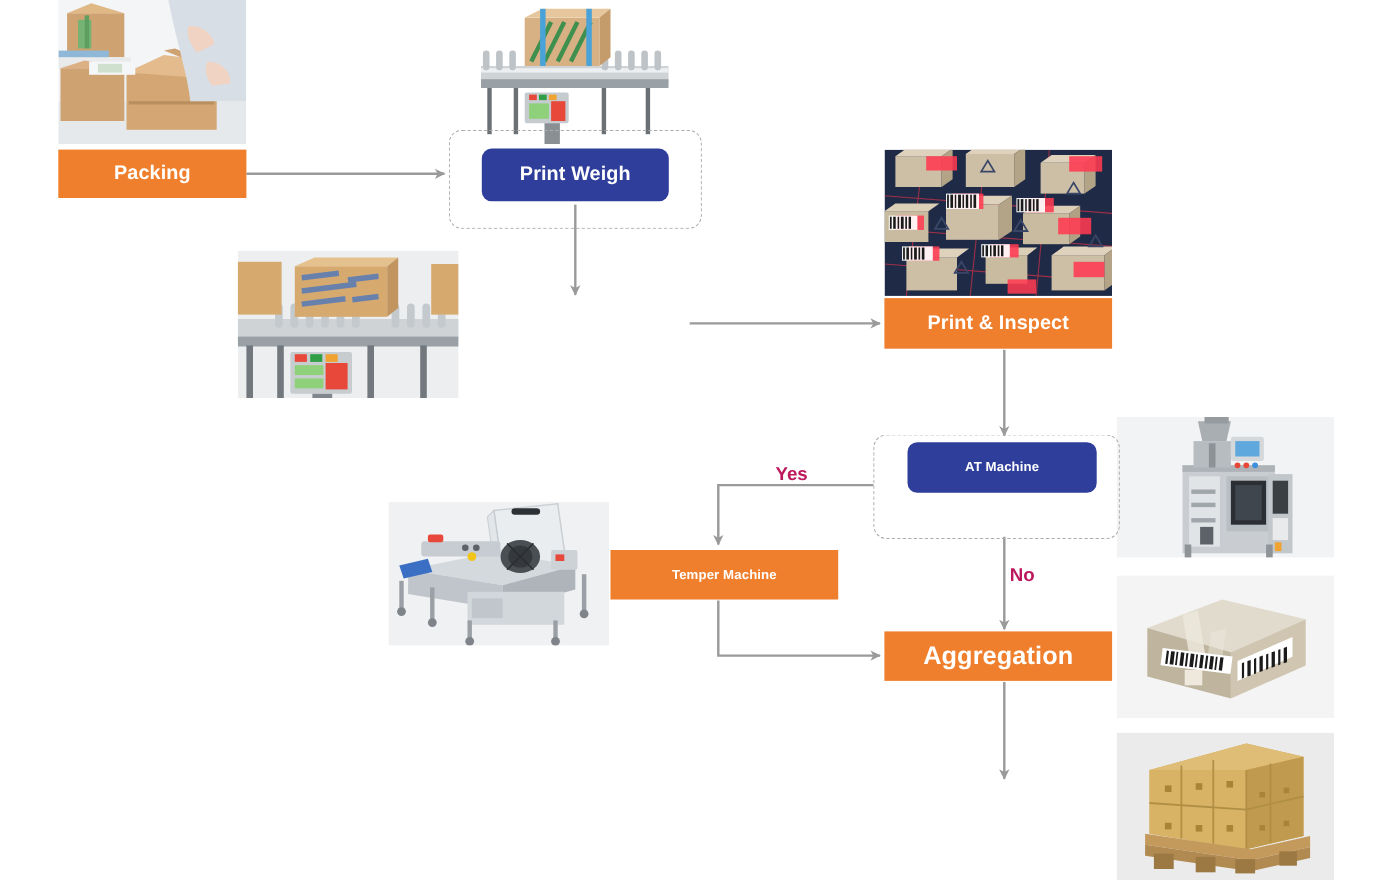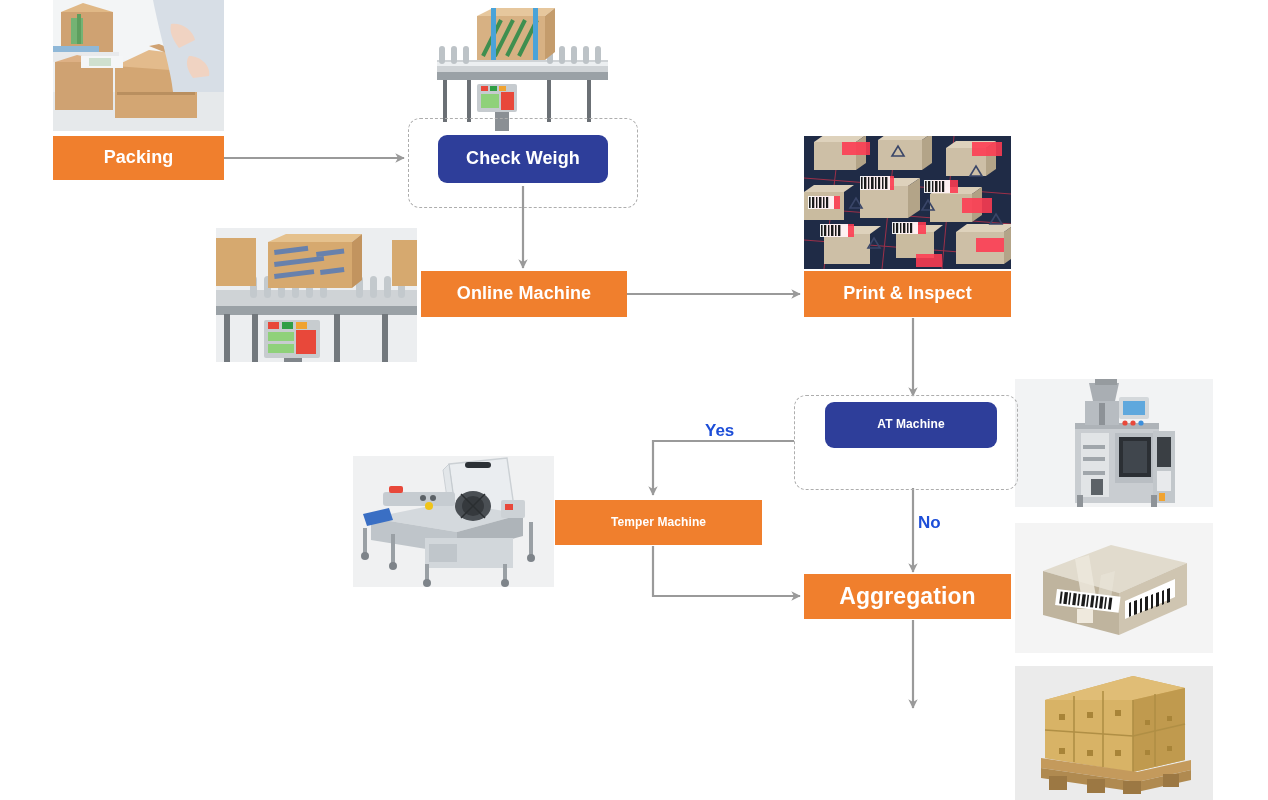--- a/index.html
+++ b/index.html
@@ -38,21 +38,21 @@
     text-align:center;
     box-sizing:border-box;
     line-height:1.1;
   }
   .node.orange{background:#F07F2D;}
   .node.blue{background:#2E3E9A;border-radius:9px;}
 
   
   .edgelabel{
     position:absolute;z-index:6;
-    color:#1d4ed8;
+    color:#be185d;
     font-weight:bold;
     font-size:17px;
     white-space:nowrap;
   }
 </style>
 </head>
 <body>
 
 <div id="canvas">
 
@@ -475,26 +475,23 @@
   </div>
 
   <div class="dashgroup" style="left:408px;top:118px;width:228px;height:88px;"></div>
   <div class="dashgroup" style="left:794px;top:395px;width:222px;height:93px;"></div>
 
   <div class="node orange" style="left:53px;top:136px;width:171px;height:44px;font-size:18px;">
     <span>Packing</span>
   </div>
 
   <div class="node blue" style="left:438px;top:135px;width:170px;height:48px;font-size:18px;">
-    <span>Check Weigh</span>
-  </div>
-
-  <div class="node orange" style="left:421px;top:271px;width:206px;height:46px;font-size:18px;">
-    <span>Online Machine</span>
-  </div>
+    <span>Print Weigh</span>
+  </div>
+
 
   <div class="node orange" style="left:804px;top:271px;width:207px;height:46px;font-size:18px;text-align:right;">
     <span>Print &amp; Inspect</span>
   </div>
 
   <div class="node blue" style="left:825px;top:402px;width:172px;height:46px;font-size:12px;">
     <span>AT Machine</span>
   </div>
 
   <div class="node orange" style="left:555px;top:500px;width:207px;height:45px;font-size:12px;">

